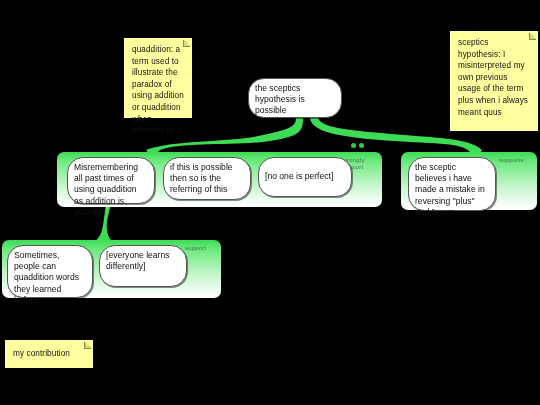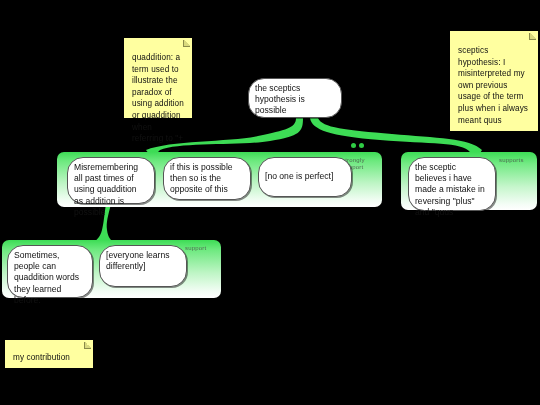--- a/index.html
+++ b/index.html
@@ -5,21 +5,21 @@
   html,body{margin:0;padding:0;}
   body{
     width:540px;height:405px;background:#000;overflow:hidden;position:relative;
     font-family:"Liberation Sans",sans-serif;
   }
   .canvas{position:absolute;left:0;top:0;width:540px;height:405px;}
 
   
   .note{
     position:absolute;background:#ffffa0;color:#111;
-    font-size:8.2px;line-height:11.6px;padding:14px 8px 6px 8px;
+    font-size:8.2px;line-height:11.6px;padding:6px 8px 6px 8px;
     box-sizing:border-box;letter-spacing:.1px;
     box-shadow:1px 1px 0 rgba(0,0,0,.35);
   }
   .note .fold{
     position:absolute;right:2px;top:2px;width:6px;height:6px;
     background:linear-gradient(225deg,#ffffa0 0 50%,#d9d97e 50% 100%);
     border-left:1px solid #8a8a4a;border-bottom:1px solid #8a8a4a;
   }
 
   
@@ -80,21 +80,21 @@
 
   <div class="box" style="left:248px;top:78px;width:94px;height:40px;">
     <span>the sceptics hypothesis is possible</span>
   </div>
 
   <div class="box" style="left:67px;top:157px;width:88px;height:47px;">
     <span>Misremembering all past times of using quaddition as addition is possible</span>
   </div>
 
   <div class="box" style="left:163px;top:157px;width:88px;height:43px;">
-    <span>if this is possible then so is the opposite of this</span>
+    <span>if this is possible then so is the referring of this</span>
   </div>
 
   <div class="box center" style="left:258px;top:157px;width:94px;height:40px;">
     <span>[no one is perfect]</span>
   </div>
 
   <div class="box" style="left:408px;top:157px;width:88px;height:54px;">
     <span>the sceptic believes i have made a mistake in reversing "plus" and "quus</span>
   </div>
 

